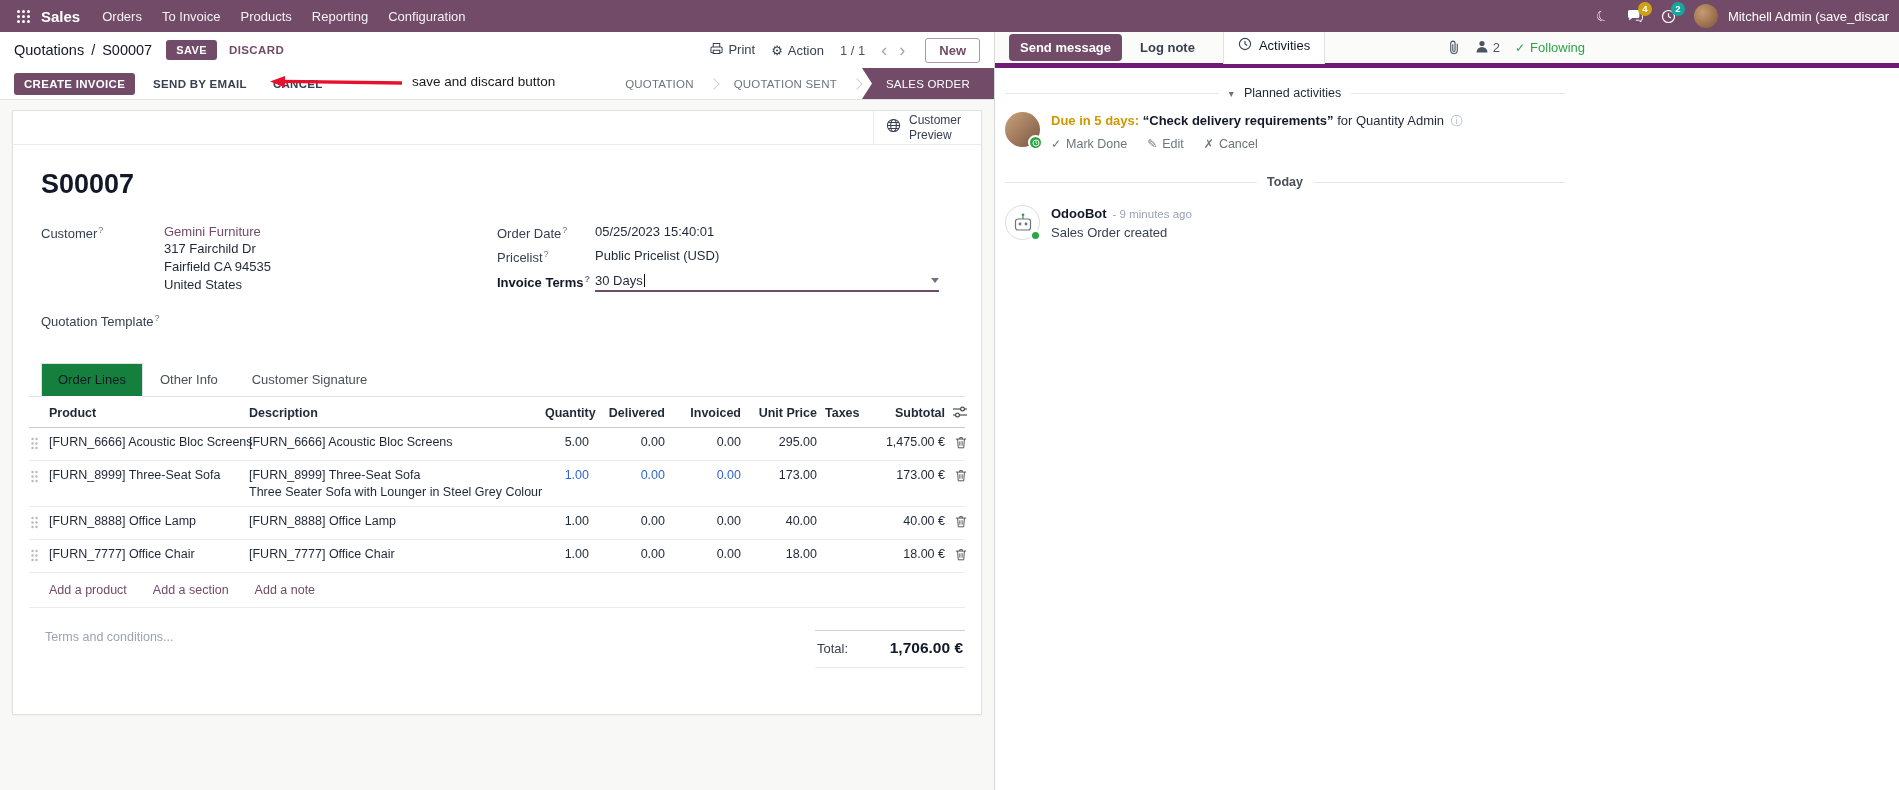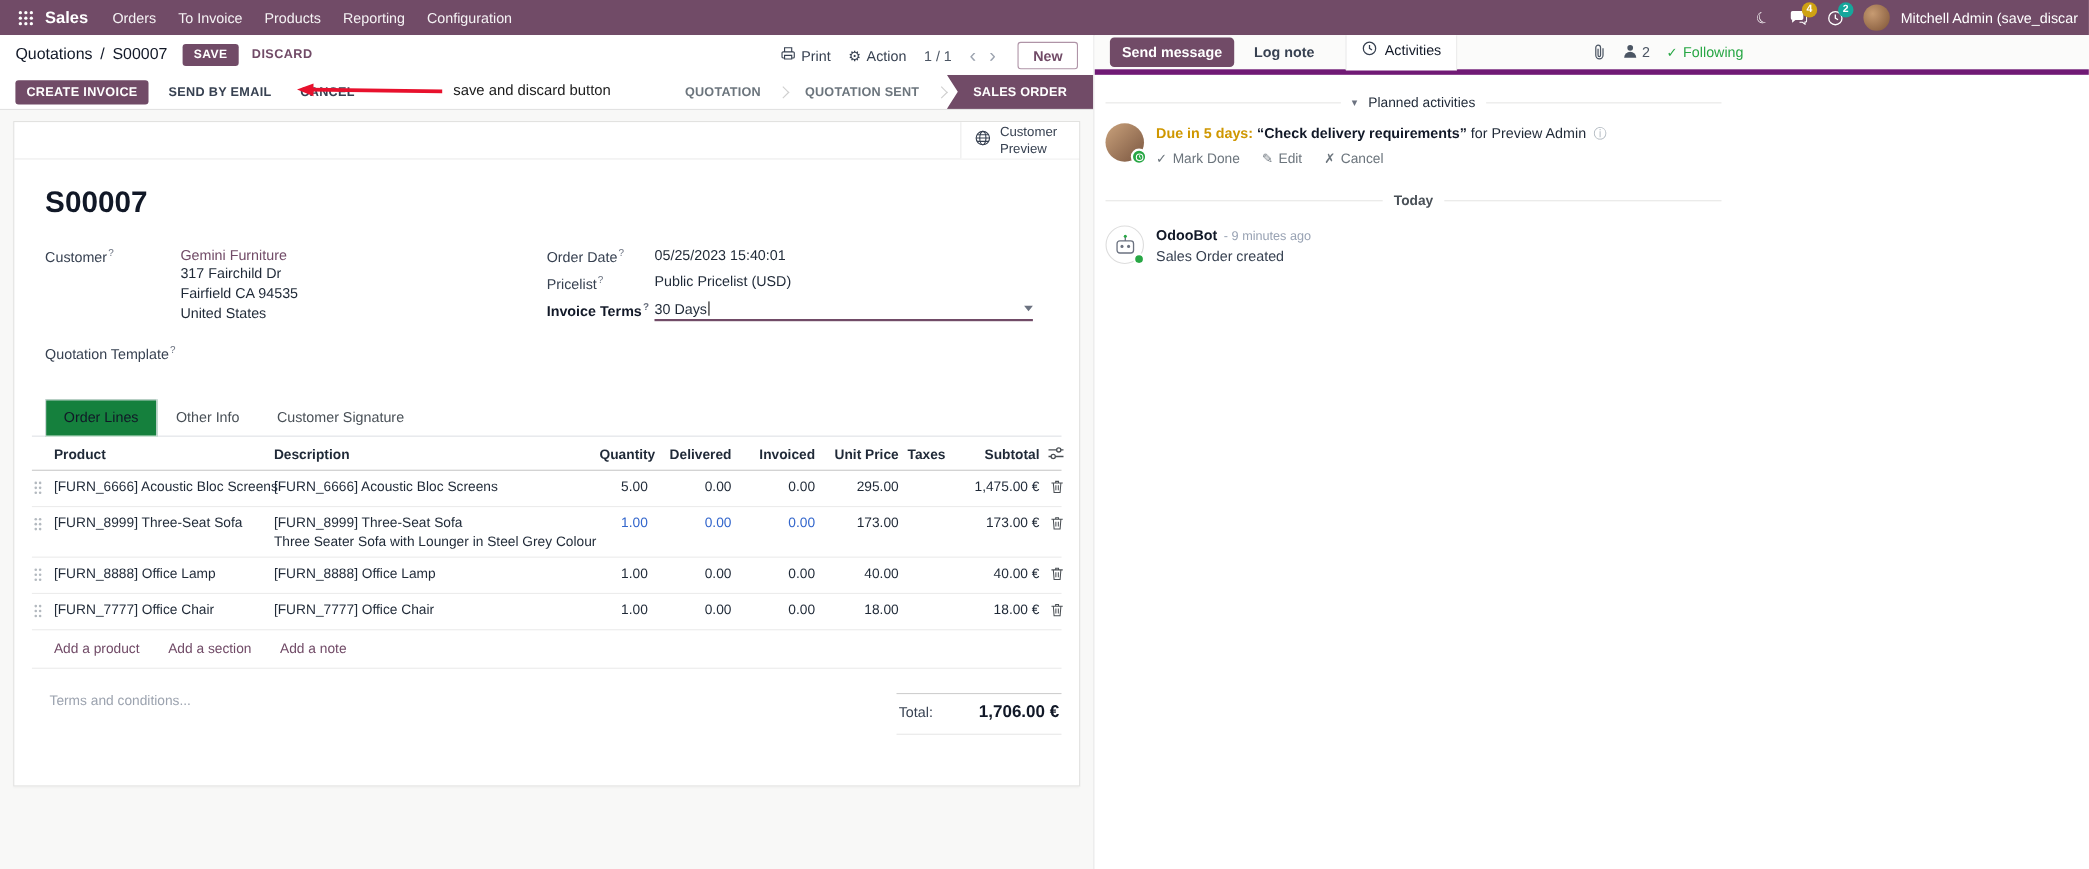--- a/index.html
+++ b/index.html
@@ -25,38 +25,38 @@
   .left-pane{width:995px;border-right:1px solid #d8d8d8;display:flex;flex-direction:column;background:#fff}
   .chatter{flex:1;background:#fff;position:relative;overflow:hidden}
 
   
   .controlbar{height:36px;display:flex;align-items:center;padding:0 14px;gap:8px;background:#fff;position:relative}
   .bc{font-size:14.5px;color:#111827;display:flex;gap:7px;align-items:center;white-space:nowrap}
   .bc .bc-parent{cursor:pointer}
   .btn-save{background:#714B67;color:#fff;border:0;font-size:11px;font-weight:700;letter-spacing:.4px;padding:4px 10px;border-radius:3px;margin-left:6px}
   .btn-discard{color:#714B67;font-size:11.5px;font-weight:700;letter-spacing:.4px;background:none;border:0;margin-left:4px}
   .ctl-right{margin-left:auto;display:flex;align-items:center;gap:16px}
-  .ctl-link{display:flex;align-items:center;gap:5px;color:#374151;font-size:13px;background:none;border:0}
+  .ctl-link{display:flex;gap:5px;color:#374151;font-size:13px;background:none;border:0}
   .gear-glyph{font-size:13px;color:#374151}
   .pager{display:flex;align-items:center;gap:4px;color:#4b5563}
   .pager-val{margin-right:8px}
   .chev-btn{background:none;border:0;font-size:18px;line-height:1;color:#9ca3af;padding:0 4px}
   .btn-new{border:1px solid #af94a7;color:#714B67;background:#fff;font-size:13px;padding:4px 13px;border-radius:3px;font-weight:600}
 
   
   .annotation{position:absolute;left:268px;top:42px;z-index:6;display:flex;align-items:center;pointer-events:none}
   .ann-text{font-size:13.5px;color:#1a1a1a;margin-left:8px;white-space:nowrap}
 
   
   .statusrow{height:32px;display:flex;align-items:stretch;border-bottom:1px solid #e2e2e2;background:#fff}
   .sr-left{display:flex;align-items:center;gap:10px;padding:0 14px}
   .btn-primary{background:#714B67;color:#fff;font-size:11.5px;font-weight:700;letter-spacing:.3px;padding:5px 10px;border-radius:3px;border:0}
   .btn-plain{background:#fff;color:#374151;font-size:11.5px;font-weight:700;letter-spacing:.3px;padding:5px 8px;border:0}
   .stages{margin-left:auto;display:flex;align-items:stretch}
-  .stage{display:flex;align-items:center;padding:0 15px;font-size:11.5px;font-weight:700;color:#6c757d;letter-spacing:.2px;white-space:nowrap;cursor:pointer}
+  .stage{display:flex;align-items:center;padding:0 15px;font-size:11.5px;font-weight:400;color:#6c757d;letter-spacing:.2px;white-space:nowrap;cursor:pointer}
   .stage-sep{align-self:center;width:8px;height:8px;border-top:1px solid #cfcfcf;border-right:1px solid #cfcfcf;transform:rotate(45deg);margin:0 1px}
   .stage.active{background:#714B67;color:#fff;padding:0 24px 0 24px;clip-path:polygon(0 0,100% 0,100% 100%,0 100%,10px 50%)}
 
   
   .canvas{flex:1;background:#f8f8f7;padding:10px 12px 0;overflow:hidden}
   .sheet{width:970px;background:#fff;border:1px solid #e2e2e0;min-height:512px;box-shadow:0 1px 2px rgba(0,0,0,.03)}
   .sheet-top{height:34px;border-bottom:1px solid #ececec;display:flex;justify-content:flex-end}
   .preview-btn{display:flex;align-items:center;gap:8px;border-left:1px solid #ececec;padding:0 12px;color:#374151;font-size:12px;line-height:1.2;background:#fff;border-top:0;border-right:0;border-bottom:0}
   .preview-label{width:60px;text-align:left}
   .sheet-body{padding:16px 16px 0}
@@ -500,21 +500,21 @@
             <svg width="8" height="8" viewBox="0 0 8 8">
                 <circle cx="4" cy="4" r="3" fill="none" stroke="#fff" stroke-width="1"></circle>
                 <path d="M4 2.2V4l1.2.8" stroke="#fff" stroke-width=".9" fill="none"></path>
               </svg>
           </span>
         </div>
         <div class="act-main">
           <div class="act-line1">
             <span class="act-due">Due in 5 days:</span>
             <span class="act-sum">“Check delivery requirements”</span>
-            <span class="act-for">for Preview Admin</span>
+            <span class="act-for">for Quantity Admin</span>
             <span class="act-info">ⓘ</span>
           </div>
           <div class="act-btns">
             <button class="act-btn">
               <span class="g">✓</span>
               <span>Mark Done</span>
             </button>
             <button class="act-btn">
               <span class="g">✎</span>
               <span>Edit</span>

